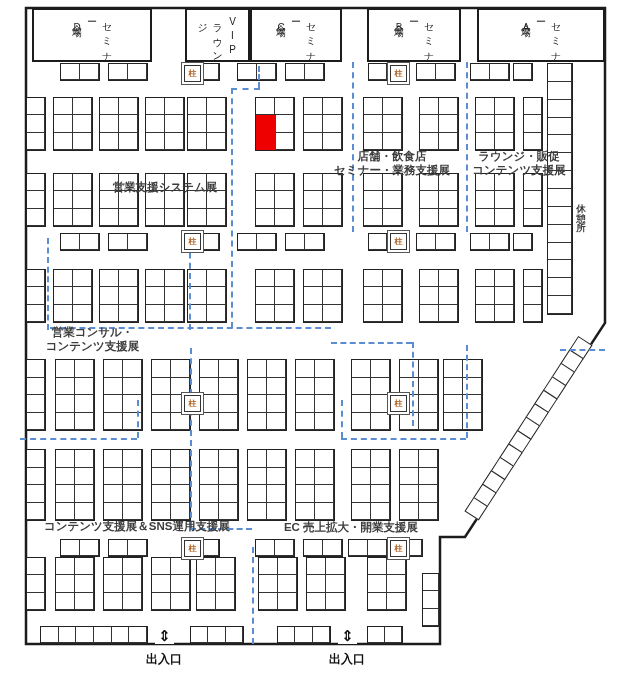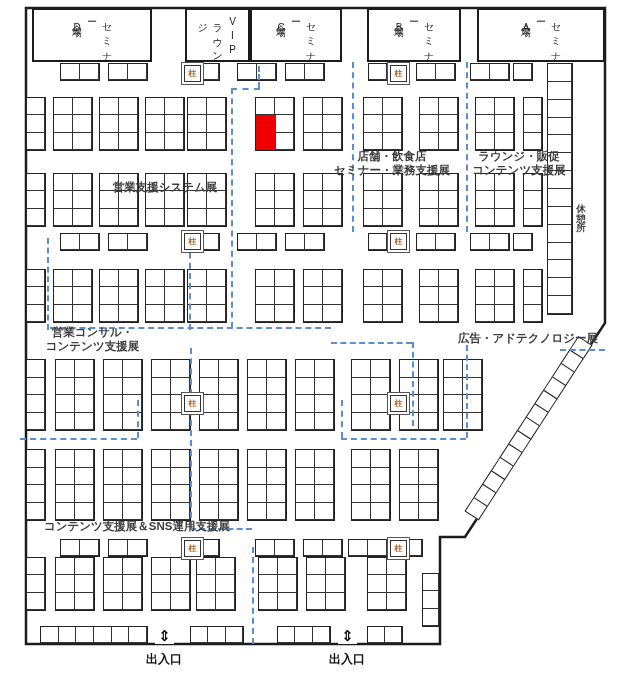--- a/index.html
+++ b/index.html
@@ -753,25 +753,25 @@
       <div>セミナー・業務支援展</div>
   </div>
   <div class="zlabel" style="left:444px;top:149px;width:150px;">
     <div>ラウンジ・販促</div>
       <div>コンテンツ支援展</div>
   </div>
   <div class="zlabel" style="left:30px;top:325px;width:125px;">
     <div>営業コンサル・</div>
       <div>コンテンツ支援展</div>
   </div>
-  <div class="zlabel" style="left:448px;top:331px;width:160px;">
-    <div>広告・アドテクノロジー展</div>
-  </div>
   <div class="zlabel" style="left:38px;top:519px;width:198px;">
     <div>コンテンツ支援展＆SNS運用支援展</div>
+  </div>
+  <div class="zlabel" style="left:272px;top:520px;width:158px;">
+    <div>EC 売上拡大・開業支援展</div>
   </div>
 
   <div class="rest" style="left:574px;top:196px;">休憩所</div>
 
   <div class="exit-arrow" style="left:155px;top:628px;">⇕</div>
   <div class="exit-arrow" style="left:338px;top:628px;">⇕</div>
   <div class="exit-label" style="left:138px;top:651px;">出入口</div>
   <div class="exit-label" style="left:321px;top:651px;">出入口</div>
 
 </div>

